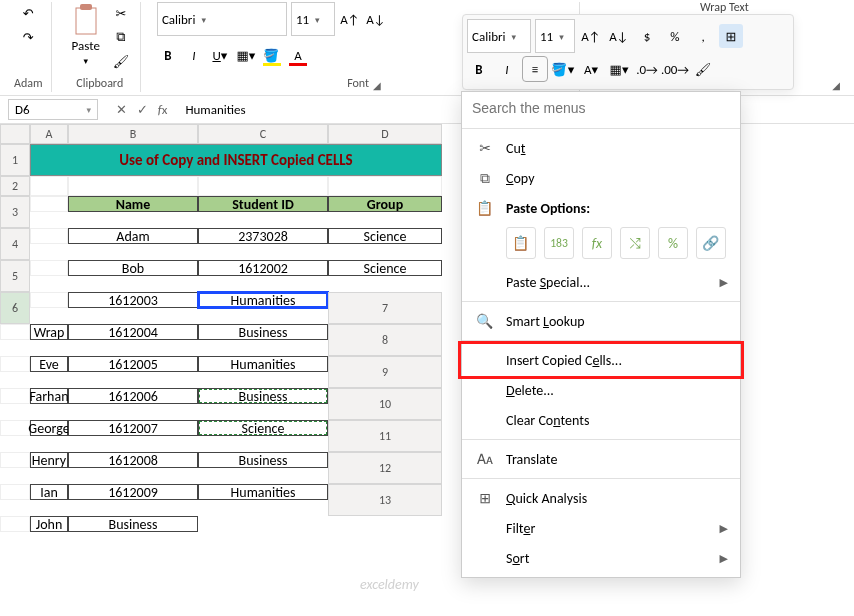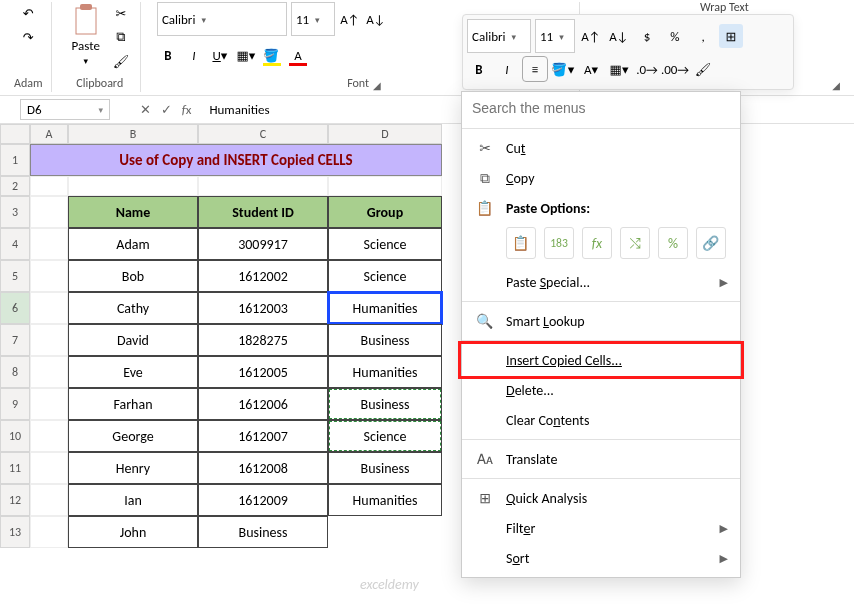--- a/index.html
+++ b/index.html
@@ -19,48 +19,48 @@
 .combo .arr { margin-left: 6px; font-size: 9px; color: #666; }
 .dialog-launcher { font-size: 10px; color: #666; align-self: flex-end; margin-left: 4px; }
 
 
 .mini-tb { position: absolute; top: 14px; left: 462px; background: #f9f9f9; border: 1px solid #ddd; border-radius: 4px; box-shadow: 0 4px 12px rgba(0,0,0,0.08); padding: 4px; width: 332px; }
 .mini-row { display: flex; gap: 4px; align-items: center; margin-bottom: 4px; }
 .mini-btn { width: 24px; height: 24px; display:flex; align-items:center; justify-content:center; border-radius:3px; }
 
 
 .formula-bar { display: flex; align-items: center; border-bottom: 1px solid #e0e0e0; height: 28px; }
-.name-box { width: 90px; border: 1px solid #ccc; margin: 2px 20px; padding: 2px 6px; display:flex; align-items:center; justify-content:space-between; }
+.name-box { width: 90px; border: 1px solid #ccc; margin: 2px 8px; padding: 2px 6px; display:flex; align-items:center; justify-content:space-between; }
 .fb-btns { display: flex; gap: 10px; padding: 0 10px; color:#666; }
 .fb-input { flex:1; padding: 0 8px; }
 
 
 .grid { display: grid; grid-template-columns: 30px 38px 130px 130px 114px; }
 .col-head, .row-head { background: #f3f2f1; border: 1px solid #d6d6d6; text-align: center; font-size: 12px; padding: 2px 0; color:#555; }
 .row-head { height: 32px; display:flex; align-items:center; justify-content:center; }
 .row-head.active { background:#d8e8d8; }
 .corner { background:#f3f2f1; border:1px solid #d6d6d6; }
-.cell { border: 1px solid #d6d6d6; height: 32px; display:flex; align-items:center; justify-content:center; font-size:14px; }
-
-.title-cell { grid-column: 2 / 6; background: #c4b5fd; color:#8b0000; font-weight:bold; font-size:15px; border:1px solid #888; height:32px; display:flex; align-items:center; justify-content:center; }
+.cell { border: 1px solid #d6d6d6; height: 16px; display:flex; align-items:center; justify-content:center; font-size:14px; }
+
+.title-cell { grid-column: 2 / 6; background: #14b8a6; color:#8b0000; font-weight:bold; font-size:15px; border:1px solid #888; height:32px; display:flex; align-items:center; justify-content:center; }
 .thead { background:#a8cf8e; font-weight:bold; border:1px solid #444 !important; }
 .tdata { border:1px solid #444 !important; background:#fff; }
 .sel { outline:3px solid #1a4bff; outline-offset:-2px; }
 .march { outline:1.5px dashed #2a8a3a; outline-offset:-2px; }
 
 
 .ctx { position:absolute; top:91px; left:461px; width:280px; background:#fff; border:1px solid #ccc; box-shadow:0 6px 20px rgba(0,0,0,0.15); padding:4px 0; font-size:14px; }
 .ctx-search { margin:4px 10px 8px; border:none; outline:none; width:92%; color:#888; font-style:normal; font-size:14px; }
 .ctx-item { display:flex; align-items:center; gap:12px; padding:6px 14px; position:relative; }
 .ctx-icon { width:18px; height:18px; display:flex; align-items:center; justify-content:center; color:#555; font-size:14px; }
 .ctx-sep { height:1px; background:#e0e0e0; margin:4px 0; }
 .ctx-sub { position:absolute; right:12px; color:#666; font-size:11px; }
 .paste-opts { display:flex; gap:8px; padding:4px 14px 8px 44px; }
 .paste-opt { width:32px; height:32px; border:1px solid #ddd; border-radius:3px; display:flex; align-items:center; justify-content:center; color:#7a5; }
-.highlight { outline:3px solid #ff1a1a; outline-offset:1px;text-decoration:underline; }
+.highlight { outline:3px solid #ff1a1a; outline-offset:1px; }
 .ctx-label b { font-weight:600; }
 
 u.acc { text-decoration: underline; }
 .watermark { position:absolute; top:576px; left:360px; color:#d0d0d0; font-size:14px; font-style:italic; }
 </style>
 </head>
 <body>
 
 <div class="ribbon">
   <div class="ribbon-group">
@@ -200,36 +200,35 @@
 
   <div class="row-head">3</div>
   <div class="cell" style="border:1px solid #eee"></div>
   <div class="cell thead">Name</div>
   <div class="cell thead">Student ID</div>
   <div class="cell thead">Group</div>
 
 <div class="row-head">4</div>
     <div class="cell" style="border: 1px solid rgb(238, 238, 238);"></div>
     <div class="cell tdata">Adam</div>
-    <div class="cell tdata">3009917</div>
+    <div class="cell tdata">2373028</div>
     <div class="cell tdata">Science</div>
     <div class="row-head">5</div>
     <div class="cell" style="border: 1px solid rgb(238, 238, 238);"></div>
     <div class="cell tdata">Bob</div>
     <div class="cell tdata">1612002</div>
     <div class="cell tdata">Science</div>
     <div class="row-head active">6</div>
     <div class="cell" style="border: 1px solid rgb(238, 238, 238);"></div>
-    <div class="cell tdata">Cathy</div>
     <div class="cell tdata">1612003</div>
     <div class="cell tdata sel">Humanities</div>
     <div class="row-head">7</div>
     <div class="cell" style="border: 1px solid rgb(238, 238, 238);"></div>
-    <div class="cell tdata">David</div>
-    <div class="cell tdata">1828275</div>
+    <div class="cell tdata">Wrap</div>
+    <div class="cell tdata">1612004</div>
     <div class="cell tdata">Business</div>
     <div class="row-head">8</div>
     <div class="cell" style="border: 1px solid rgb(238, 238, 238);"></div>
     <div class="cell tdata">Eve</div>
     <div class="cell tdata">1612005</div>
     <div class="cell tdata">Humanities</div>
     <div class="row-head">9</div>
     <div class="cell" style="border: 1px solid rgb(238, 238, 238);"></div>
     <div class="cell tdata">Farhan</div>
     <div class="cell tdata">1612006</div>

